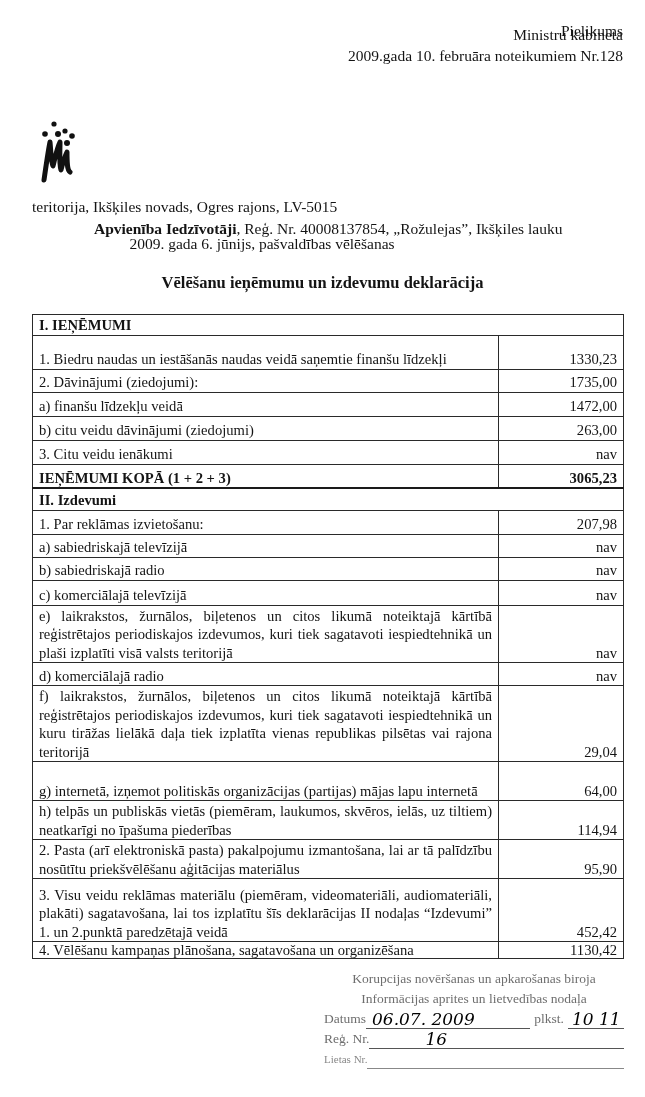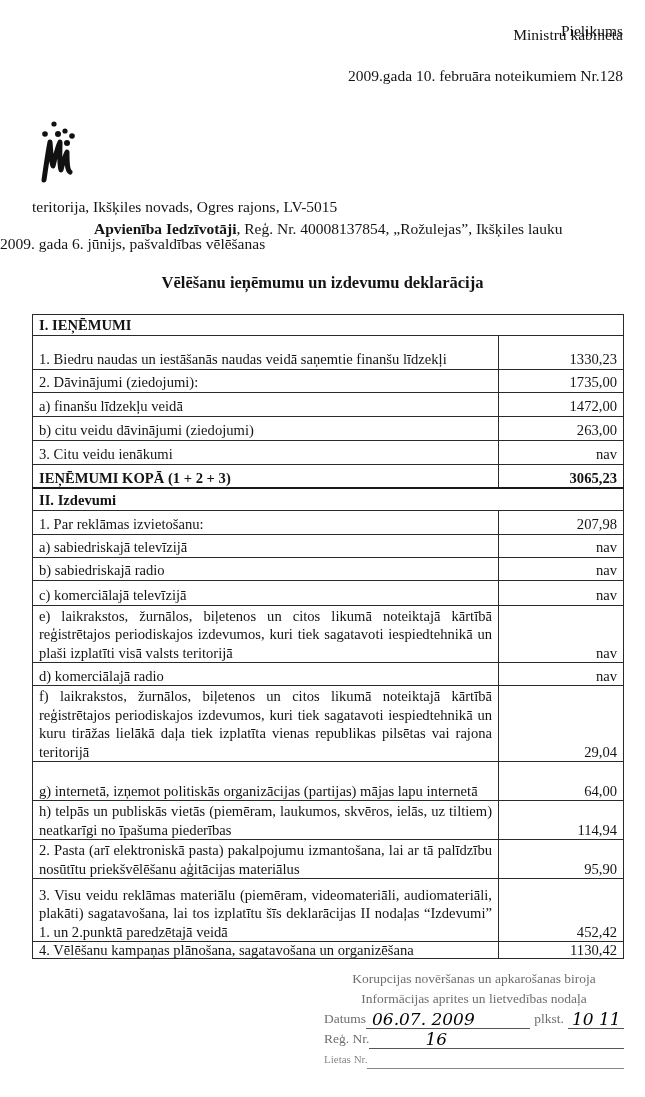--- a/index.html
+++ b/index.html
@@ -4,25 +4,25 @@
 <style>
   html, body { margin: 0; padding: 0; background: #ffffff; }
   body {
     width: 645px; height: 1097px; position: relative; overflow: hidden;
     font-family: "Liberation Serif", "DejaVu Serif", serif; color: #141414;
   }
   .abs { position: absolute; }
   .right-head { right: 22px; text-align: right; font-size: 15.5px; line-height: 21px; }
   #h1 { top: 20px; }
   #h2 { top: 24px; }
-  #h3 { top: 45px; margin-top: 20px; }
+  #h3 { top: 45px; }
   .logo { left: 36px; top: 118px; width: 64px; height: 74px; }
   .org-line1 { left: 94px; top: 176px; font-size: 15.5px; white-space: nowrap; margin-top: 44px; }
   .org-line2 { left: 32px; top: 198px; font-size: 15.5px; white-space: nowrap; }
-  .subtitle { left: 0; width: 524px; top: 235px; font-size: 15.5px; }
+  .subtitle { left: 0; width: 524px; top: 235px; text-align: center; font-size: 15.5px; }
   .doc-title { left: 0; width: 645px; top: 273px; text-align: center; font-size: 16.5px; font-weight: bold; }
 
   table.decl {
     position: absolute; left: 32px; top: 314px; width: 592px;
     border-collapse: collapse; font-size: 14.6px; line-height: 18.5px;
   }
   table.decl td {
     border: 1.2px solid #2a2a2a; padding: 1px 6px 0 6px; vertical-align: bottom;
   }
   td.label { width: 453px; }

